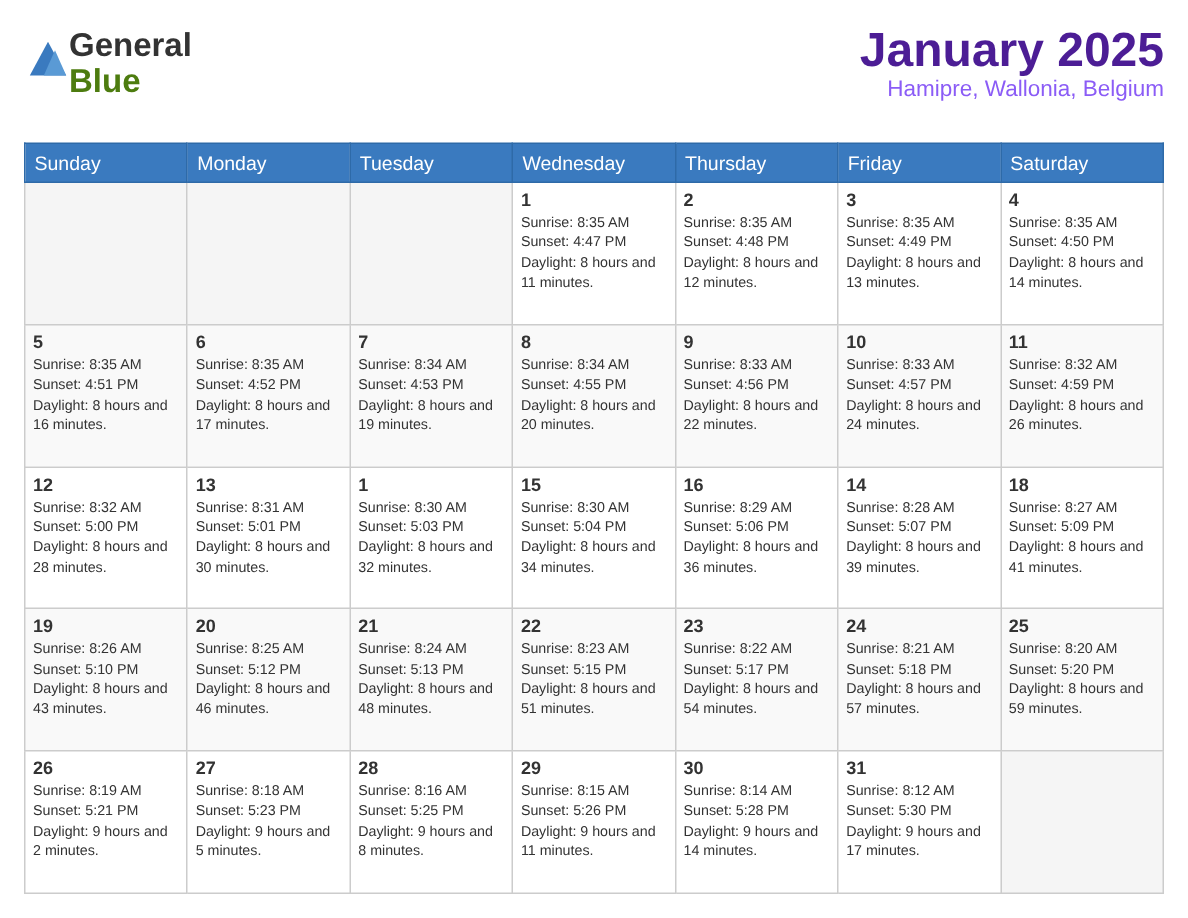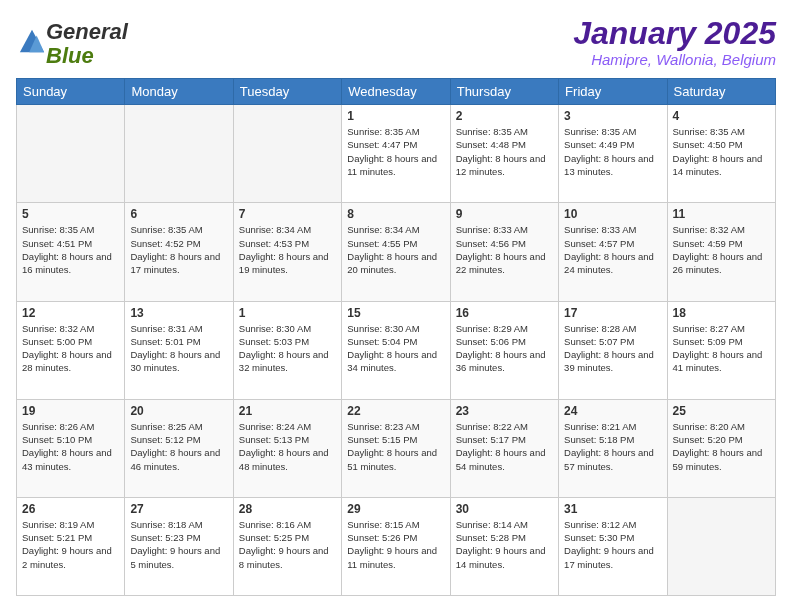--- a/index.html
+++ b/index.html
@@ -13,23 +13,22 @@
     .page {
       width: 792px;
       height: 612px;
       padding: 16px;
       display: flex;
       flex-direction: column;
     }
     .header {
       display: flex;
       justify-content: space-between;
-      align-items: flex-end;
-      margin-bottom: 10px;
-      font-style: italic;
+      align-items: center;
+      margin-bottom: 27px;
     }
     .logo {
       display: flex;
       align-items: center;
     }
     .logo-text {
       font-size: 22px;
       font-weight: bold;
       line-height: 1.1;
     }
@@ -245,21 +244,21 @@
 and 34 minutes.</div>
           </td>
           <td>
             <span class="day-number">16</span>
             <div class="day-info">Sunrise: 8:29 AM
 Sunset: 5:06 PM
 Daylight: 8 hours
 and 36 minutes.</div>
           </td>
           <td>
-            <span class="day-number">17</span>
+            <span class="day-number">14</span>
             <div class="day-info">Sunrise: 8:28 AM
 Sunset: 5:07 PM
 Daylight: 8 hours
 and 39 minutes.</div>
           </td>
           <td>
             <span class="day-number">18</span>
             <div class="day-info">Sunrise: 8:27 AM
 Sunset: 5:09 PM
 Daylight: 8 hours

